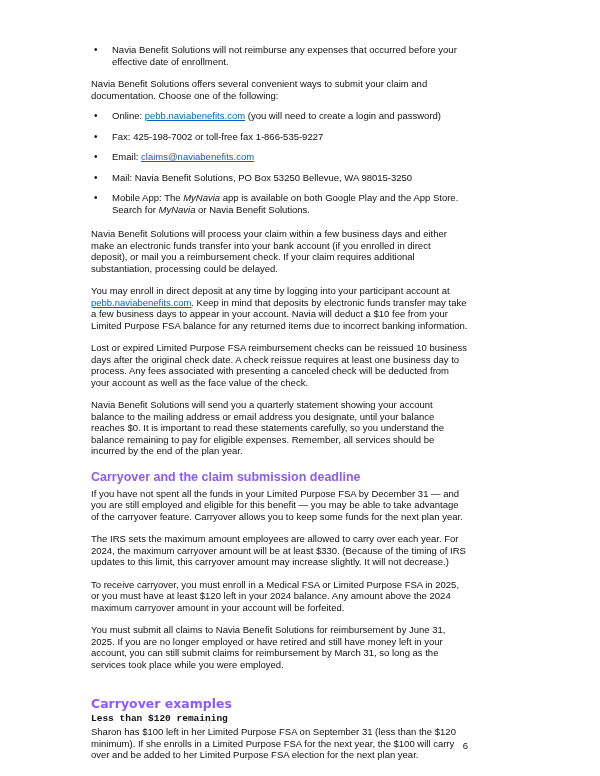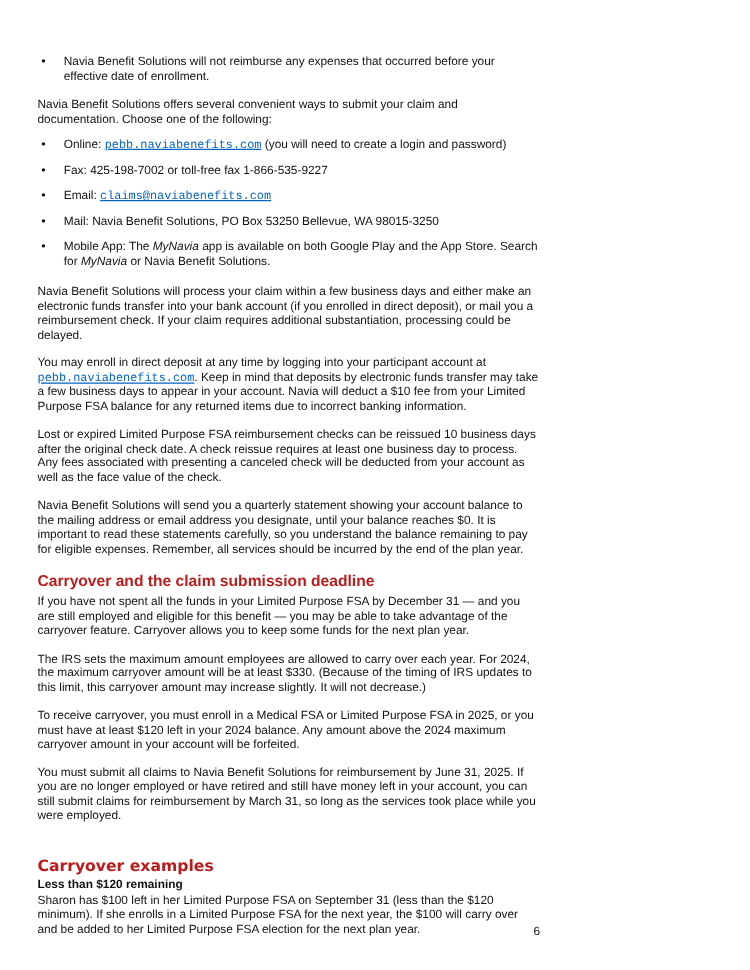--- a/index.html
+++ b/index.html
@@ -5,43 +5,44 @@
   html, body { margin:0; padding:0; background:#ffffff; }
   body {
     width:600px; height:776px;
     font-family:"Liberation Sans", sans-serif;
     font-size:9.5px; line-height:11.5px; color:#111;
     -webkit-font-smoothing:antialiased;
   }
   .page {
     position:relative; width:492px; height:776px;
     box-sizing:border-box;
-    padding:44px 60px 0 30px;
+    padding:44px 60px 0 55px;
     overflow:hidden;
+    margin-left:36px;
   }
   p { margin:0 0 11px 0; }
   ul { list-style:none; margin:0 0 11px 0; padding:0; }
   li { position:relative; padding-left:21px; margin-bottom:9px; }
   li::before { content:"\2022"; position:absolute; left:3px; top:0; font-size:10px; }
   strong { font-weight:normal; }
   em { font-style:italic; }
-  a.doclink { color:#0563c1; text-decoration:underline; cursor:pointer;font-family:Liberation Mono, monospace; }
-  h2 { margin:0; padding:0; color:#b91c1c; }
+  a.doclink { color:#0563c1; text-decoration:underline; cursor:pointer; }
+  h2 { margin:0; padding:0; color:#8b5cf6; }
   .h-main {
     font-family:"Liberation Sans", sans-serif;
     font-size:12.5px; line-height:15px; font-weight:bold;
     margin:13px 0 3px 0;
   }
   .h-examples {
     font-family:"DejaVu Sans", sans-serif;
     font-size:12.5px; line-height:15px; font-weight:bold;
     margin:26px 0 2px 0;
   }
   .subhead {
-    font-family:Liberation Sans, sans-serif;
+    font-family:Liberation Mono, monospace;
     font-weight:bold; font-size:9.5px; line-height:12px;
     margin:0 0 1px 0;
   }
   .page-number {
     position:absolute; right:60px; bottom:25px;
     font-size:9.5px; color:#111;
   }
 </style>
 </head>
 <body>

